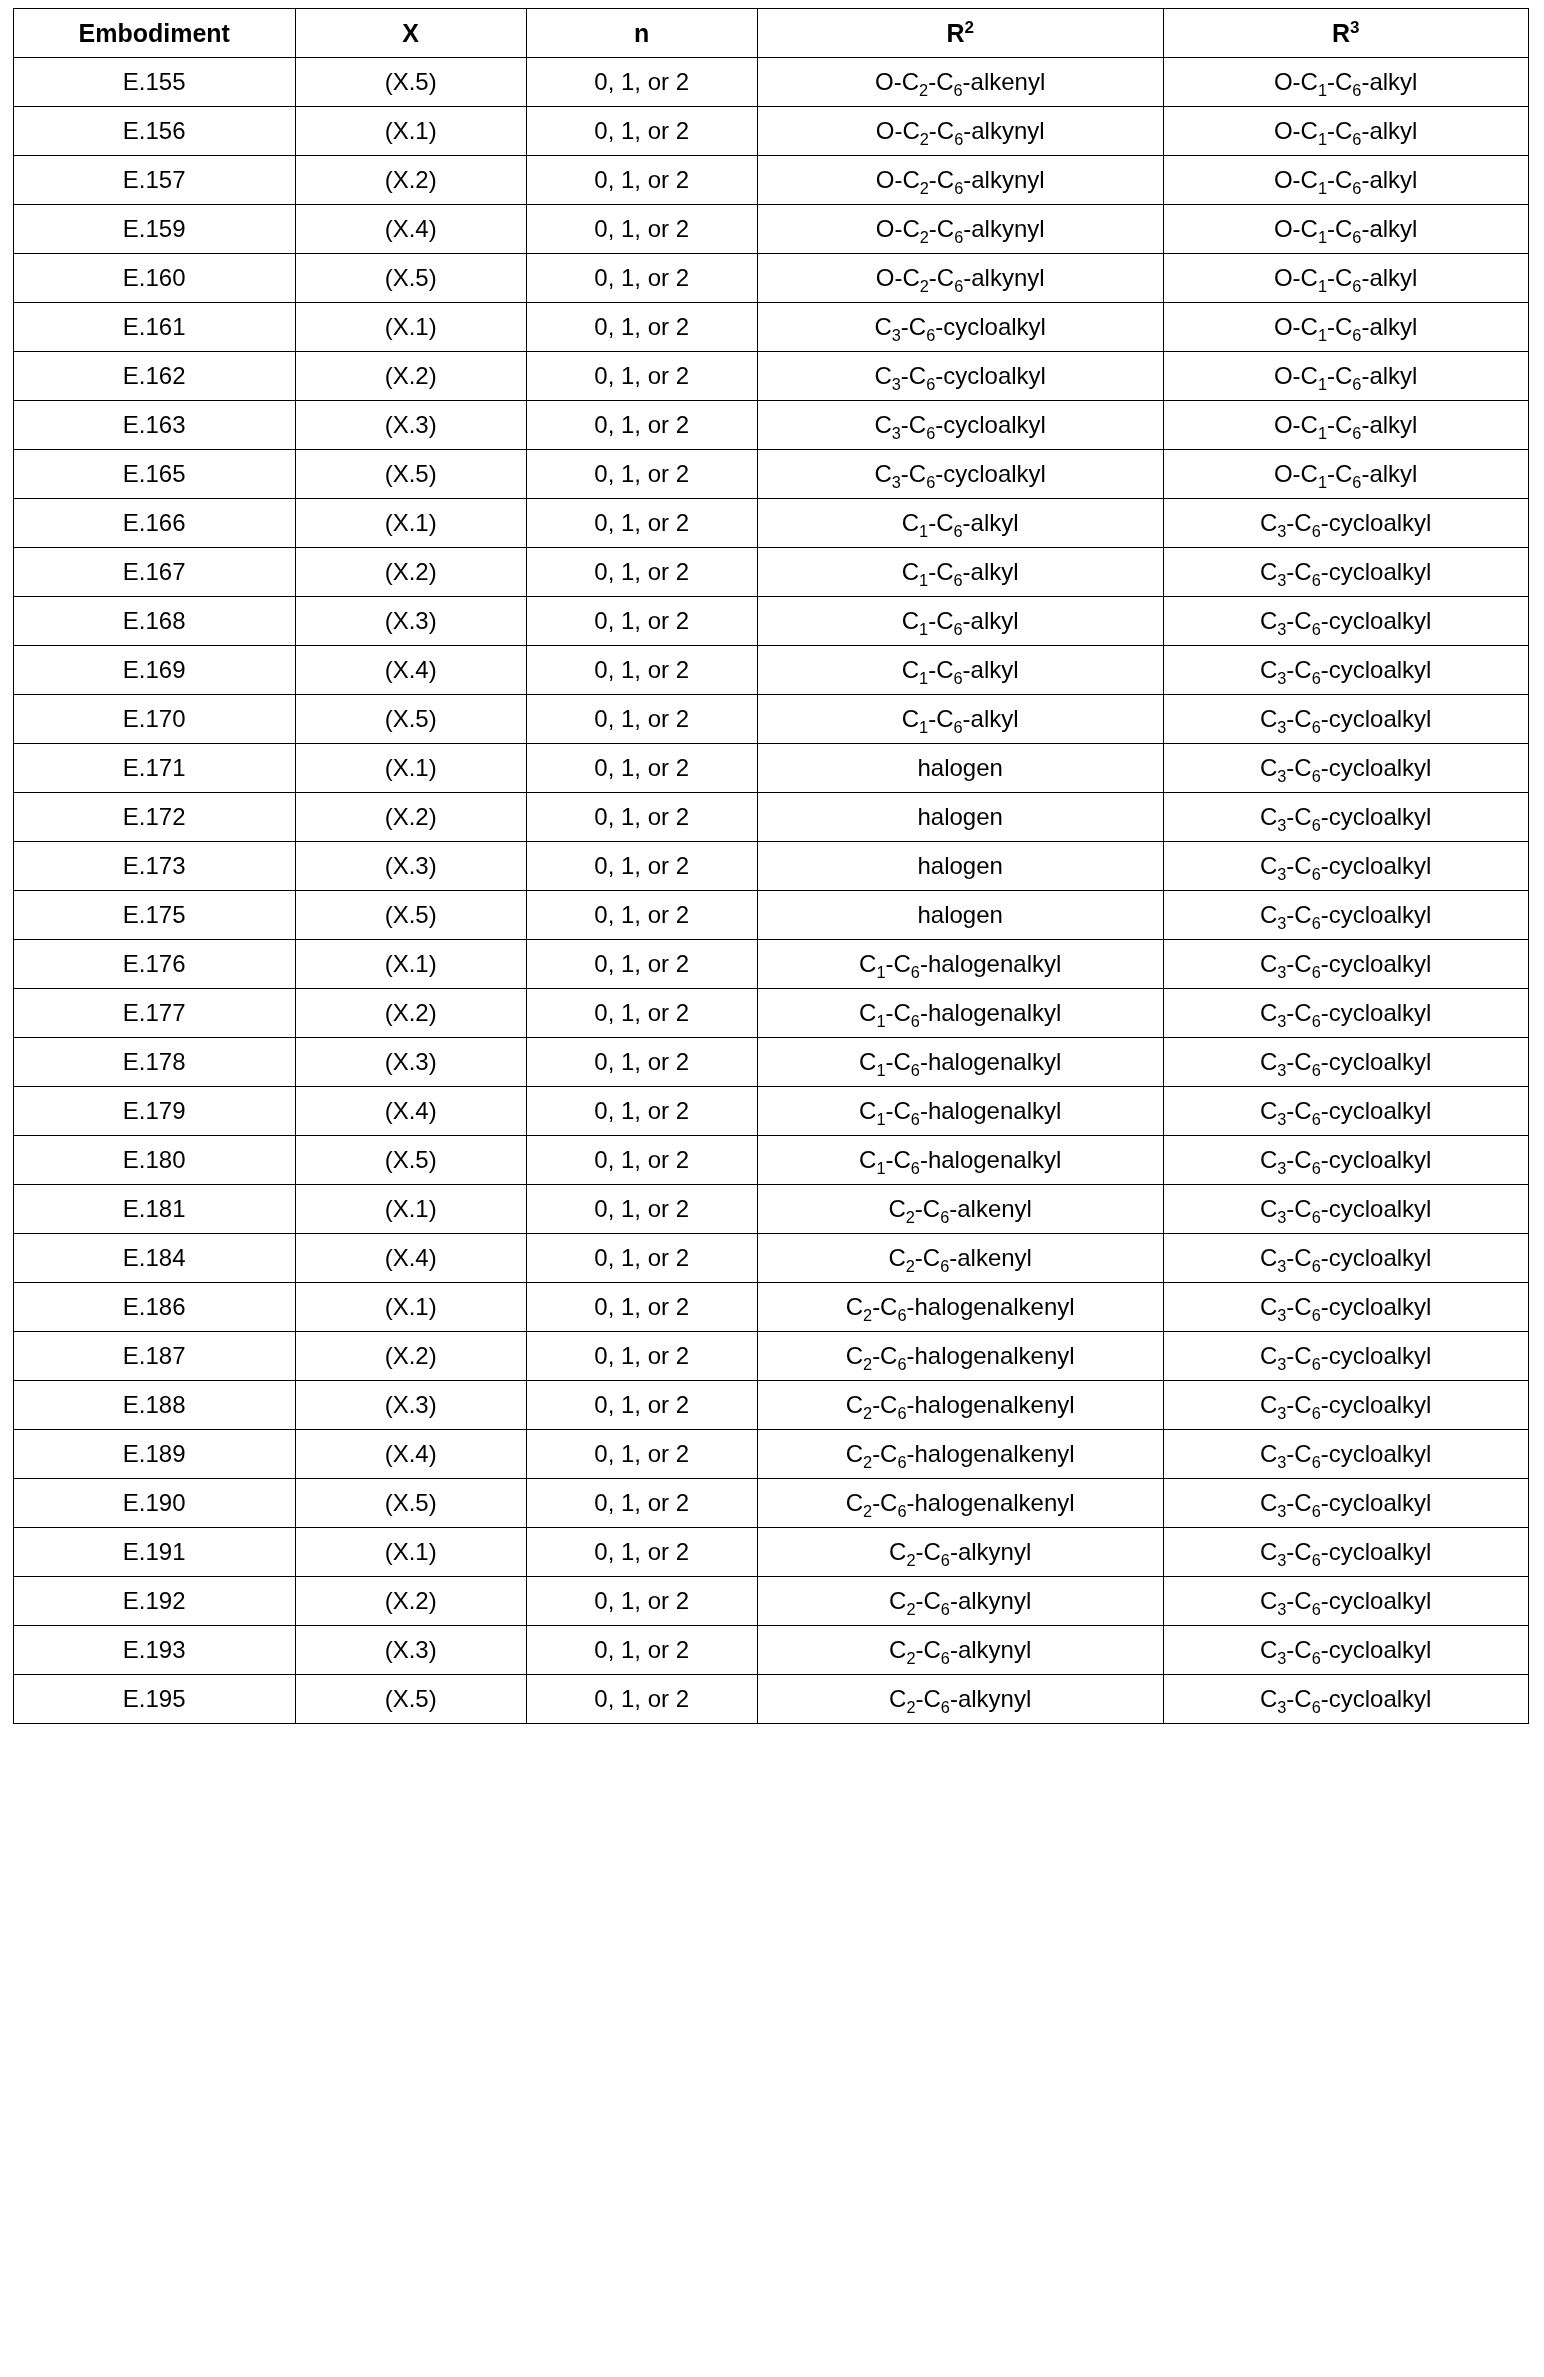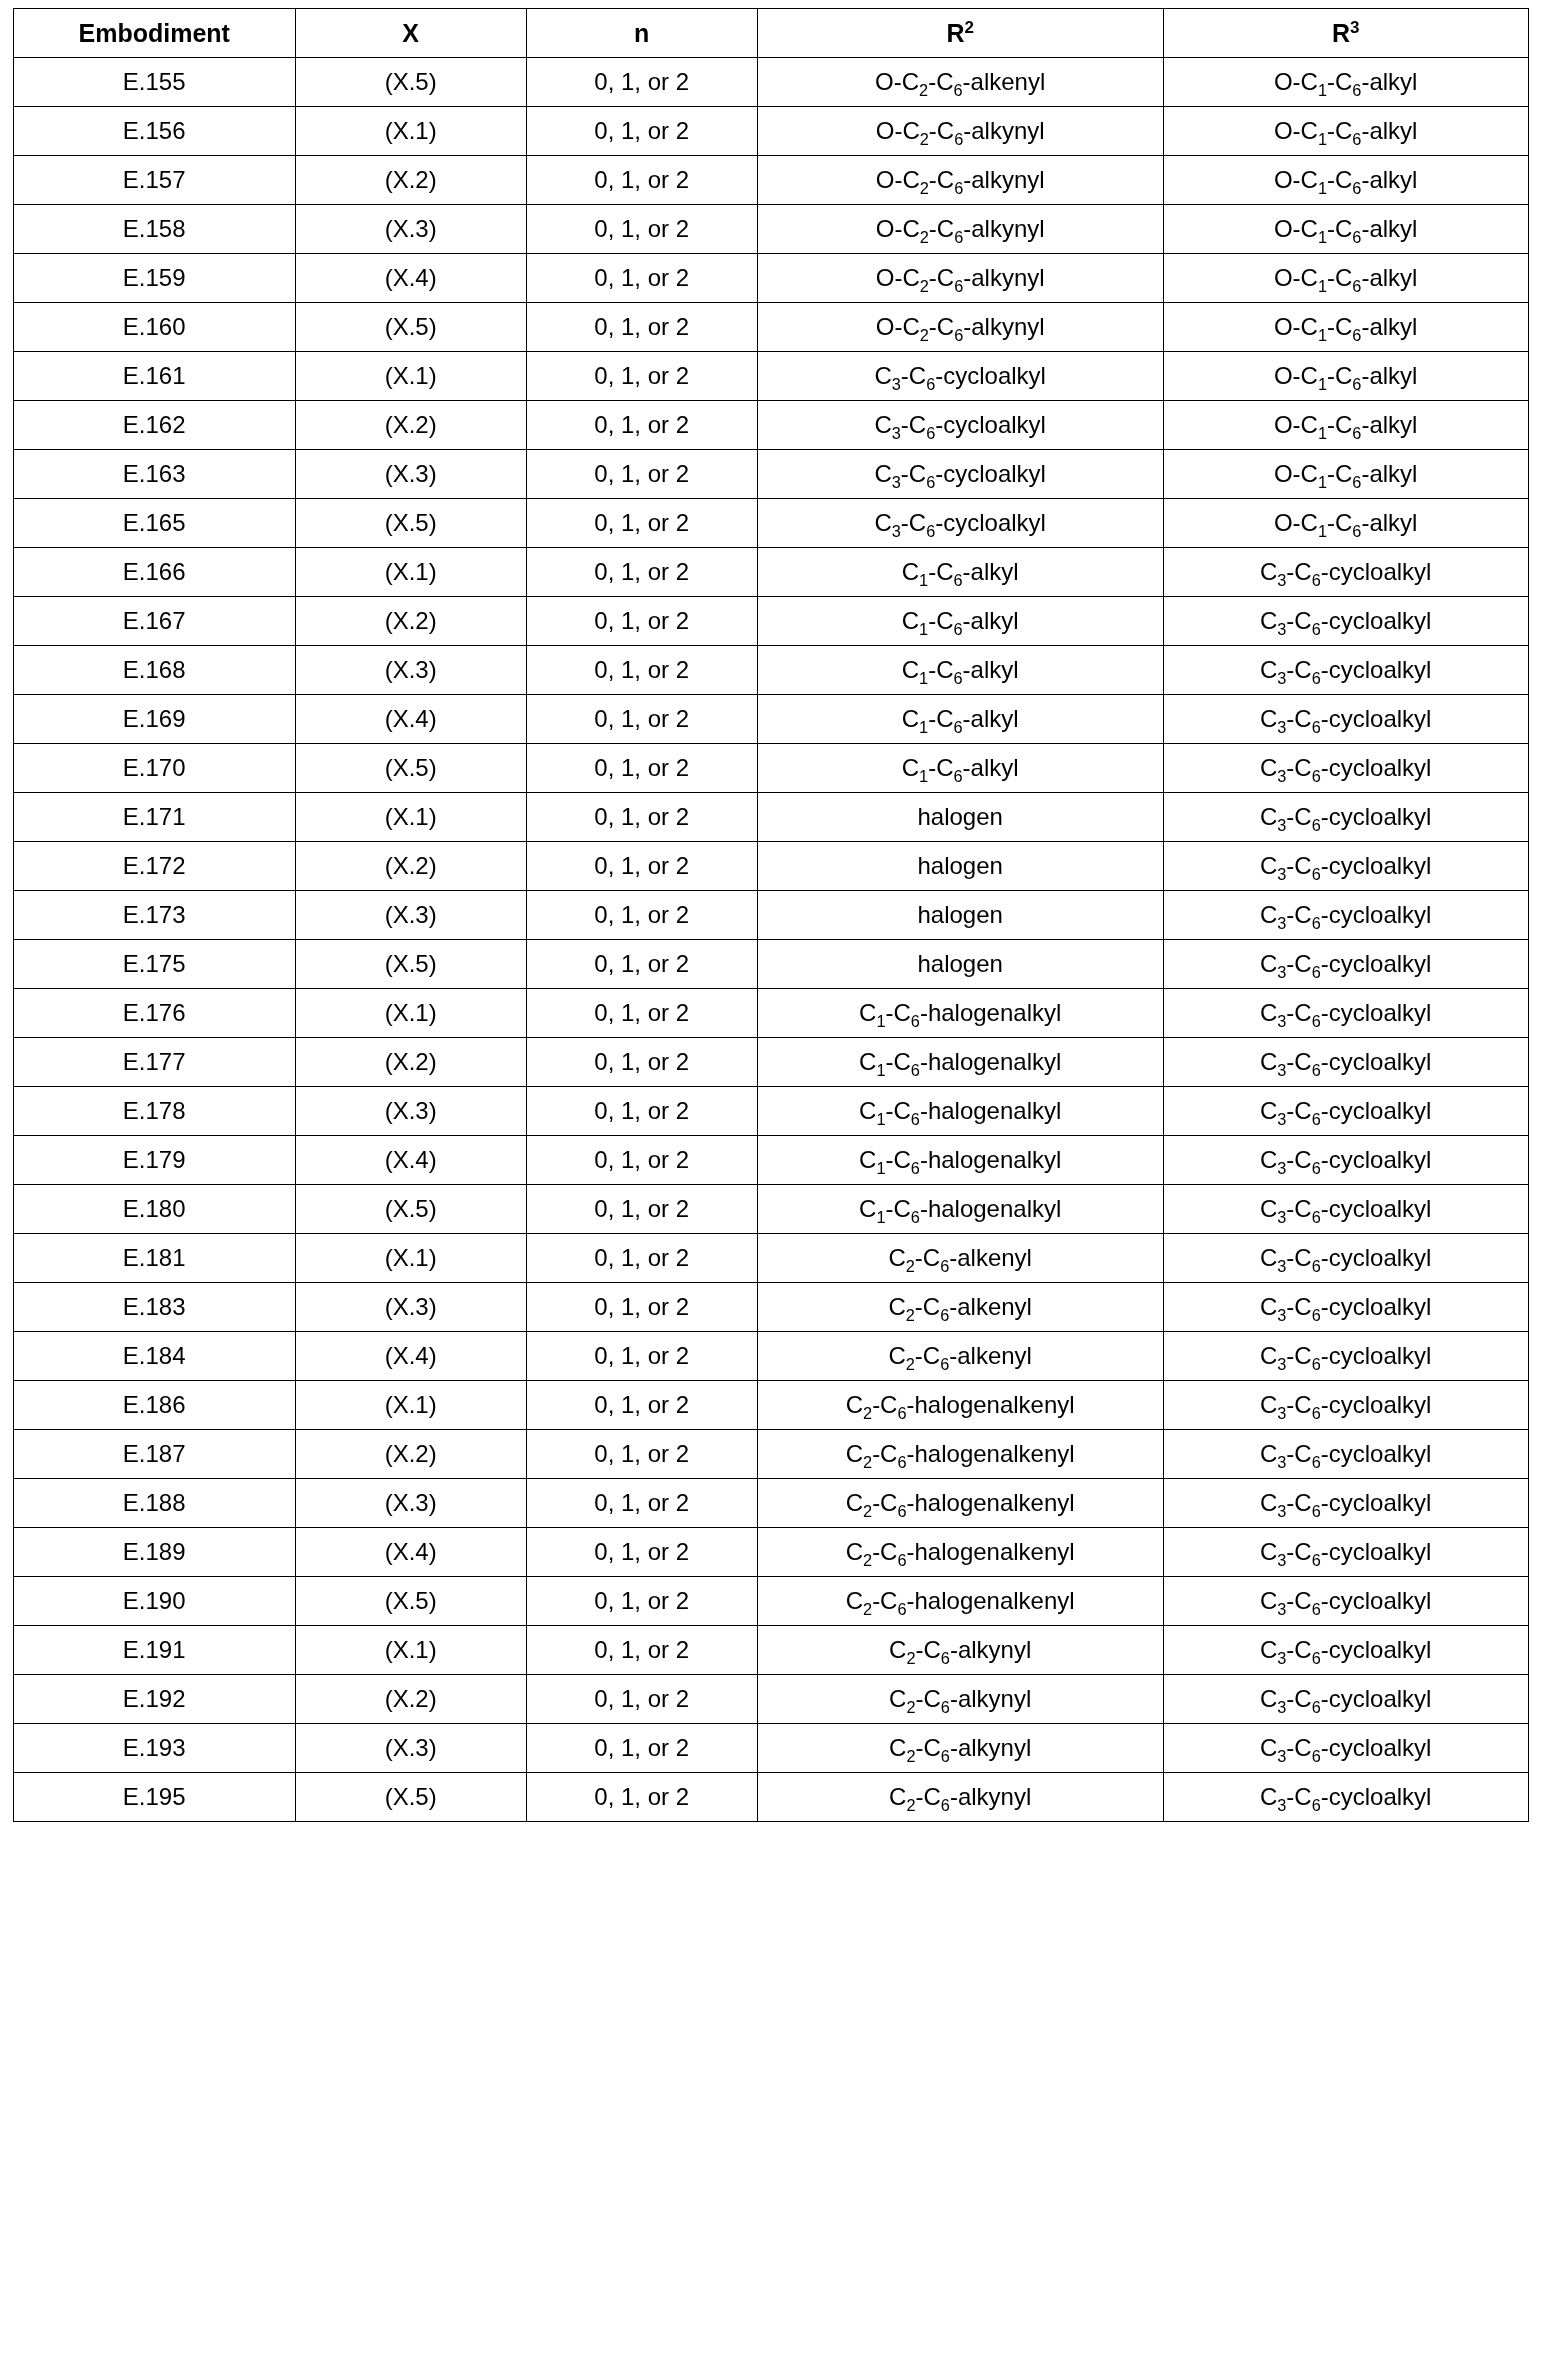--- a/index.html
+++ b/index.html
@@ -90,41 +90,34 @@
           <td>O-C<sub>1</sub>-C<sub>6</sub>-alkyl</td>
         </tr>
         <tr>
           <td>E.157</td>
           <td>(X.2)</td>
           <td>0, 1, or 2</td>
           <td>O-C<sub>2</sub>-C<sub>6</sub>-alkynyl</td>
           <td>O-C<sub>1</sub>-C<sub>6</sub>-alkyl</td>
         </tr>
         <tr>
-          <td>E.158</td>
-          <td>(X.3)</td>
+          <td>E.159</td>
+          <td>(X.4)</td>
           <td>0, 1, or 2</td>
           <td>O-C<sub>2</sub>-C<sub>6</sub>-alkynyl</td>
           <td>O-C<sub>1</sub>-C<sub>6</sub>-alkyl</td>
         </tr>
         <tr>
-          <td>E.159</td>
-          <td>(X.4)</td>
+          <td>E.160</td>
+          <td>(X.5)</td>
           <td>0, 1, or 2</td>
           <td>O-C<sub>2</sub>-C<sub>6</sub>-alkynyl</td>
           <td>O-C<sub>1</sub>-C<sub>6</sub>-alkyl</td>
         </tr>
         <tr>
-          <td>E.160</td>
-          <td>(X.5)</td>
-          <td>0, 1, or 2</td>
-          <td>O-C<sub>2</sub>-C<sub>6</sub>-alkynyl</td>
-          <td>O-C<sub>1</sub>-C<sub>6</sub>-alkyl</td>
-        </tr>
-        <tr>
           <td>E.161</td>
           <td>(X.1)</td>
           <td>0, 1, or 2</td>
           <td>C<sub>3</sub>-C<sub>6</sub>-cycloalkyl</td>
           <td>O-C<sub>1</sub>-C<sub>6</sub>-alkyl</td>
         </tr>
         <tr>
           <td>E.162</td>
           <td>(X.2)</td>
           <td>0, 1, or 2</td>
@@ -239,27 +232,20 @@
         <tr>
           <td>E.180</td>
           <td>(X.5)</td>
           <td>0, 1, or 2</td>
           <td>C<sub>1</sub>-C<sub>6</sub>-halogenalkyl</td>
           <td>C<sub>3</sub>-C<sub>6</sub>-cycloalkyl</td>
         </tr>
         <tr>
           <td>E.181</td>
           <td>(X.1)</td>
-          <td>0, 1, or 2</td>
-          <td>C<sub>2</sub>-C<sub>6</sub>-alkenyl</td>
-          <td>C<sub>3</sub>-C<sub>6</sub>-cycloalkyl</td>
-        </tr>
-        <tr>
-          <td>E.183</td>
-          <td>(X.3)</td>
           <td>0, 1, or 2</td>
           <td>C<sub>2</sub>-C<sub>6</sub>-alkenyl</td>
           <td>C<sub>3</sub>-C<sub>6</sub>-cycloalkyl</td>
         </tr>
         <tr>
           <td>E.184</td>
           <td>(X.4)</td>
           <td>0, 1, or 2</td>
           <td>C<sub>2</sub>-C<sub>6</sub>-alkenyl</td>
           <td>C<sub>3</sub>-C<sub>6</sub>-cycloalkyl</td>

